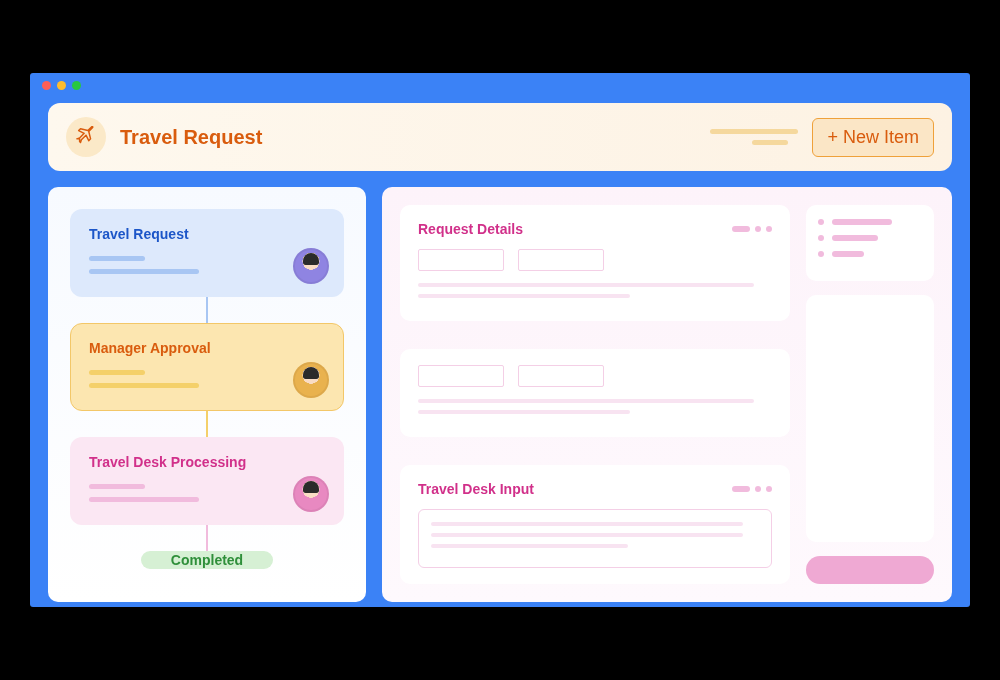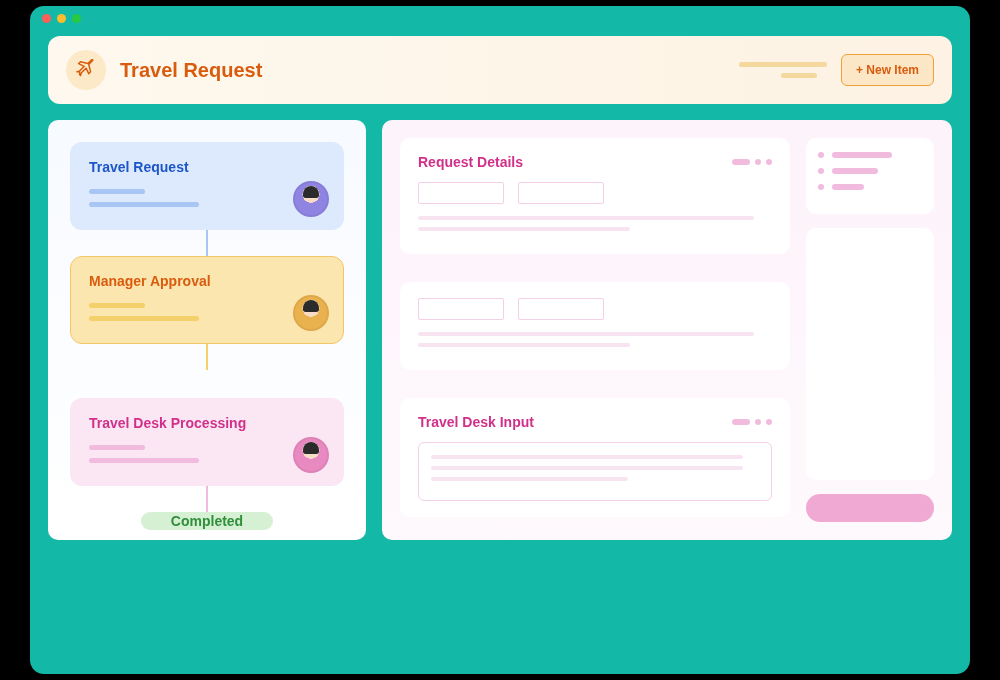--- a/index.html
+++ b/index.html
@@ -7,24 +7,24 @@
   background: #000;
   font-family: -apple-system, BlinkMacSystemFont, 'Segoe UI', sans-serif;
   width: 1000px;
   height: 680px;
   overflow: hidden;
   display: flex;
   align-items: center;
   justify-content: center;
 }
 .window {
-  background: #14b8a6;
-  border-radius: 14px;
+  background: #3b82f6;
+  border-radius: 3px;
   width: 940px;
-  height: 668px;
+  height: 534px;
   overflow: hidden;
   position: relative;
 }
 .titlebar {
   height: 24px;
   display: flex;
   align-items: center;
   padding: 0 12px;
   gap: 6px;
 }
@@ -54,22 +54,22 @@
 }
 .header-spacer { flex: 1; }
 .header-lines { display: flex; flex-direction: column; align-items: flex-end; gap: 6px; }
 .hline { height: 5px; background: #F5D89D; border-radius: 4px; }
 .hline.a { width: 88px; }
 .hline.b { width: 36px; margin-right: 10px; }
 .btn {
   border: 1.5px solid #EFA13A;
   background: #FBE6C6;
   color: #D95C0E;
-  font-weight: 700;
-  font-size: 12px;
+  font-weight: 400;
+  font-size: 18px;
   padding: 8px 14px;
   border-radius: 6px;
   cursor: pointer;
 }
 .content {
   display: flex;
   padding: 16px 18px 0 18px;
   gap: 16px;
 }
 .left {
@@ -80,21 +80,21 @@
 }
 .card {
   border-radius: 12px;
   padding: 16px 18px 14px 18px;
   position: relative;
   margin-bottom: 0;
   border: 1.5px solid transparent;
 }
 .card.blue { background: #DDE9FC; }
 .card.orange { background: #FCE6B0; border-color: #F3C768; }
-.card.pink { background: #FBE7F3; margin-top: 28px; }
+.card.pink { background: #FBE7F3; }
 .card-title { font-size: 14px; font-weight: 700; margin-bottom: 14px; }
 .card.blue .card-title { color: #1C56C8; }
 .card.orange .card-title { color: #D95C0E; }
 .card.pink .card-title { color: #D1308A; }
 .cline { height: 5px; border-radius: 4px; margin-bottom: 8px; }
 .card.blue .cline { background: #A8C6F3; }
 .card.orange .cline { background: #F4D06A; }
 .card.pink .cline { background: #F1BBDD; }
 .cline.s1 { width: 56px; }
 .cline.s2 { width: 110px; }

